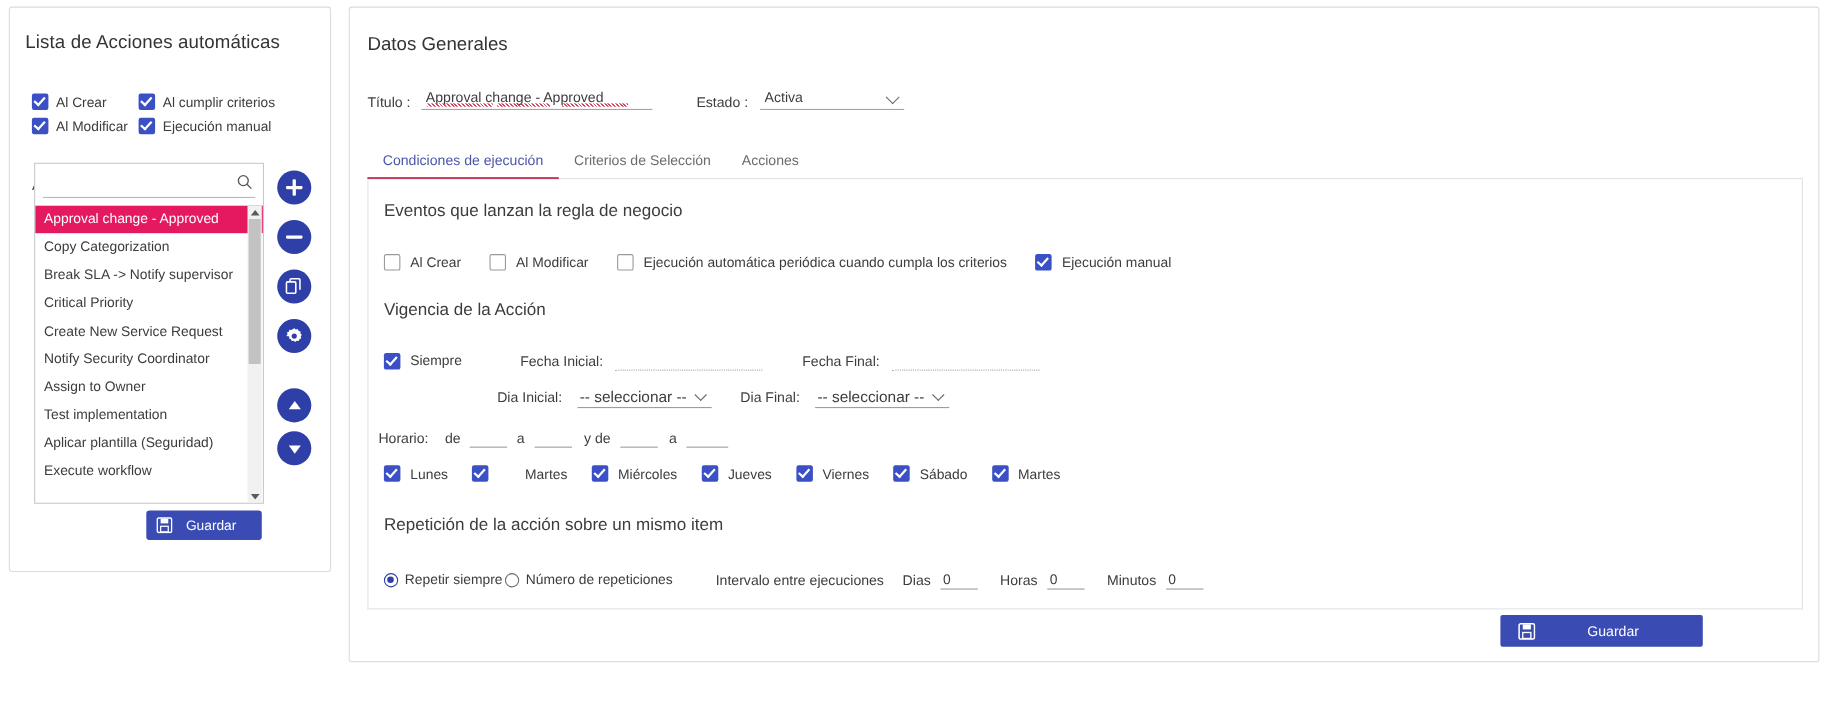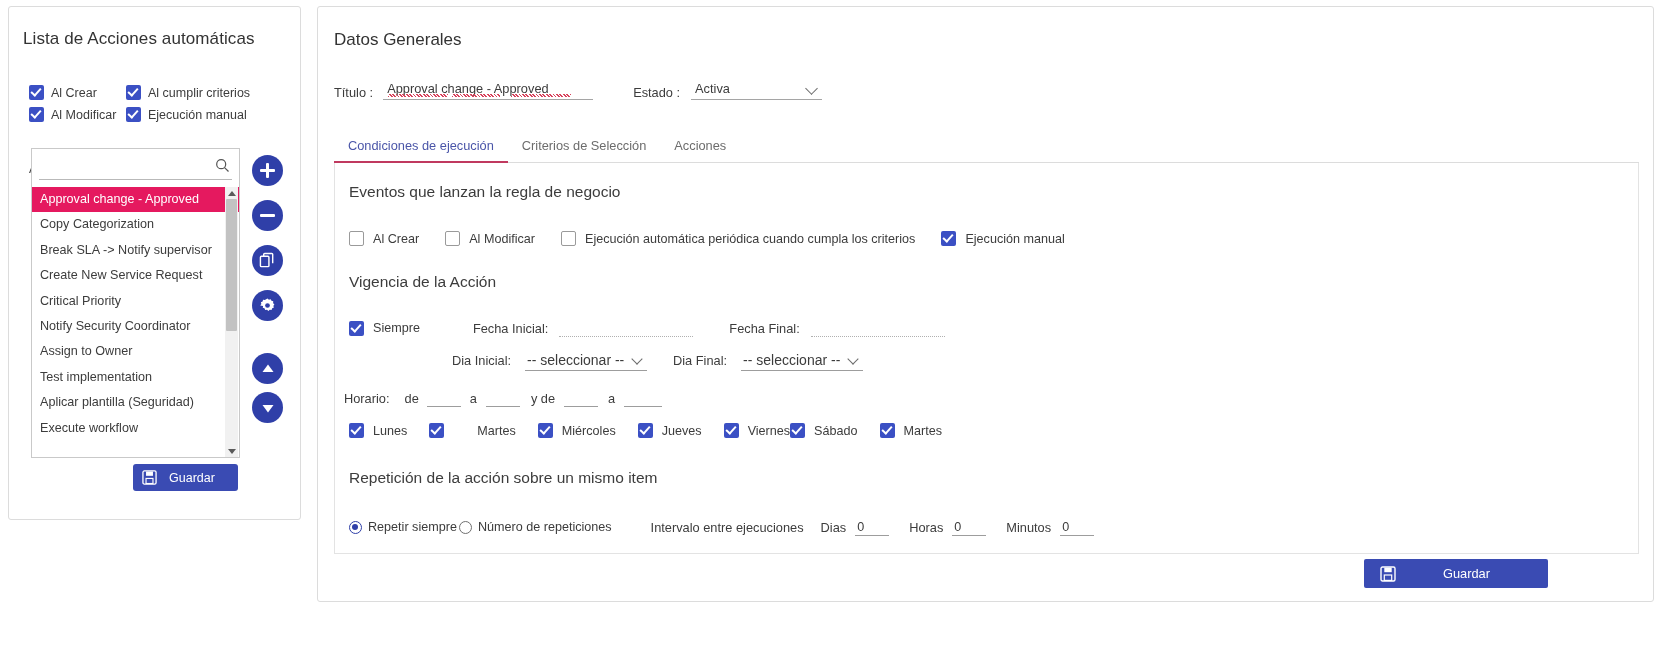--- a/index.html
+++ b/index.html
@@ -280,22 +280,22 @@
           <svg width="15" height="15" viewBox="0 0 16 16">
             <circle cx="6.6" cy="6.6" r="4.8" fill="none" stroke="#555" stroke-width="1.3"></circle>
             <line x1="10.2" y1="10.2" x2="14.4" y2="14.4" stroke="#555" stroke-width="1.3"></line>
           </svg>
         </span>
       </div>
       <div class="list-items" id="list-items">
           <div class="list-item selected">Approval change - Approved</div>
           <div class="list-item">Copy Categorization</div>
           <div class="list-item">Break SLA -&gt; Notify supervisor</div>
+          <div class="list-item">Critical Priority</div>
           <div class="list-item">Create New Service Request</div>
-          <div class="list-item">Critical Priority</div>
           <div class="list-item">Notify Security Coordinator</div>
           <div class="list-item">Assign to Owner</div>
           <div class="list-item">Test implementation</div>
           <div class="list-item">Aplicar plantilla (Seguridad)</div>
           <div class="list-item">Execute workflow</div>
         </div>
       <div class="list-scroll">
         <span class="arrow-up"></span>
         <span class="thumb"></span>
         <span class="arrow-down"></span>
@@ -442,21 +442,21 @@
             <span class="chk-label">Martes</span>
           </span>
           <span class="evt-item" style="margin-right: 22px;">
             <span class="chk"></span>
             <span class="chk-label">Miércoles</span>
           </span>
           <span class="evt-item" style="margin-right: 22px; align-items: center;">
             <span class="chk"></span>
             <span class="chk-label">Jueves</span>
           </span>
-          <span class="evt-item" style="">
+          <span class="evt-item" style="margin-right: 22px;">
             <span class="chk"></span>
             <span class="chk-label">Viernes</span>
           </span>
           <span class="evt-item" style="margin-right: 22px;">
             <span class="chk"></span>
             <span class="chk-label">Sábado</span>
           </span>
           <span class="evt-item" style="margin-right: 22px;">
             <span class="chk"></span>
             <span class="chk-label">Martes</span>

